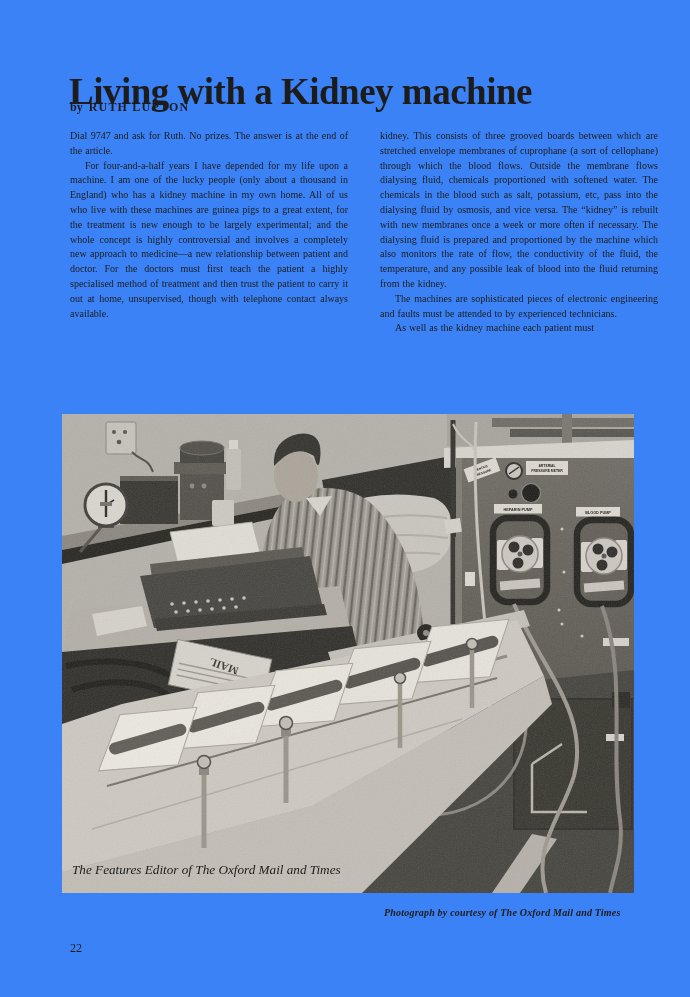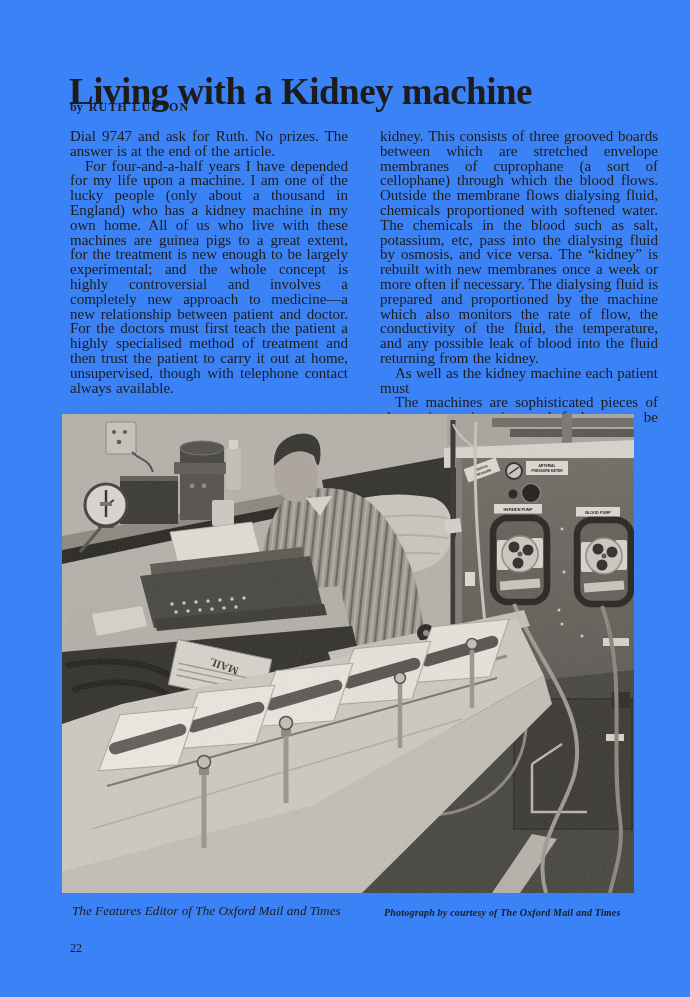--- a/index.html
+++ b/index.html
@@ -14,30 +14,30 @@
   }
   .byline{
     position:absolute;left:70px;top:100px;font-size:12px;font-weight:bold;
   }
   .byline .name{letter-spacing:1.2px;margin-left:6px;}
   .columns{
     position:absolute;left:70px;top:129px;width:588px;display:flex;gap:32px;
   }
   .col{width:278px;}
   .col p{
-    margin:0;font-size:15px;line-height:14.8px;text-align:justify;
+    margin:0;font-size:10px;line-height:14.8px;text-align:justify;
     text-indent:15px;word-spacing:0.5px;
   }
   .col p.noindent{text-indent:0;}
   .photo-wrap{
     position:absolute;left:62px;top:414px;width:572px;height:479px;background:#b2afa8;
   }
   .photo-wrap svg{display:block;}
   .caption-left{
-    position:absolute;left:72px;top:903px;font-size:13.2px;font-style:italic;
+    position:absolute;left:72px;top:862px;font-size:13.2px;font-style:italic;
   }
   .caption-right{
     position:absolute;left:384px;top:907px;font-size:10px;font-style:italic;
     font-weight:bold;letter-spacing:0.2px;
   }
   .page-number{
     position:absolute;left:70px;top:941px;font-size:12px;
   }
   .svg-label{font-family:"Liberation Sans", sans-serif;font-weight:bold;fill:#161511;}
 </style>
@@ -52,22 +52,22 @@
     <span>by</span><span class="name">RUTH LUPTON</span>
   </div>
 
   <div class="columns">
     <div class="col">
       <p class="noindent">Dial 9747 and ask for Ruth. No prizes. The answer is at the end of the article.</p>
       <p>For four-and-a-half years I have depended for my life upon a machine. I am one of the lucky people (only about a thousand in England) who has a kidney machine in my own home. All of us who live with these machines are guinea pigs to a great extent, for the treatment is new enough to be largely experimental; and the whole concept is highly controversial and involves a completely new approach to medicine—a new relationship between patient and doctor. For the doctors must first teach the patient a highly specialised method of treatment and then trust the patient to carry it out at home, unsupervised, though with telephone contact always available.</p>
     </div>
     <div class="col">
       <p class="noindent">kidney. This consists of three grooved boards between which are stretched envelope membranes of cuprophane (a sort of cellophane) through which the blood flows. Outside the membrane flows dialysing fluid, chemicals proportioned with softened water. The chemicals in the blood such as salt, potassium, etc, pass into the dialysing fluid by osmosis, and vice versa. The “kidney” is rebuilt with new membranes once a week or more often if necessary. The dialysing fluid is prepared and proportioned by the machine which also monitors the rate of flow, the conductivity of the fluid, the temperature, and any possible leak of blood into the fluid returning from the kidney.</p>
+      <p>The machines are sophisticated pieces of electronic engineering and faults must be attended to by experienced technicians.</p>
       <p>As well as the kidney machine each patient must</p>
-      <p>The machines are sophisticated pieces of electronic engineering and faults must be attended to by experienced technicians.</p>
     </div>
   </div>
 
   <div class="photo-wrap">
     <svg width="572" height="479" viewBox="0 0 572 479">
       <defs>
         <pattern id="pj" width="9" height="9" patternUnits="userSpaceOnUse" patternTransform="rotate(6)">
           <rect width="9" height="9" fill="#9c9890"></rect>
           <line x1="2" y1="0" x2="2" y2="9" stroke="#69655d" stroke-width="2.4"></line>
           <line x1="6.5" y1="0" x2="6.5" y2="9" stroke="#b9b5ad" stroke-width="1.4"></line>

